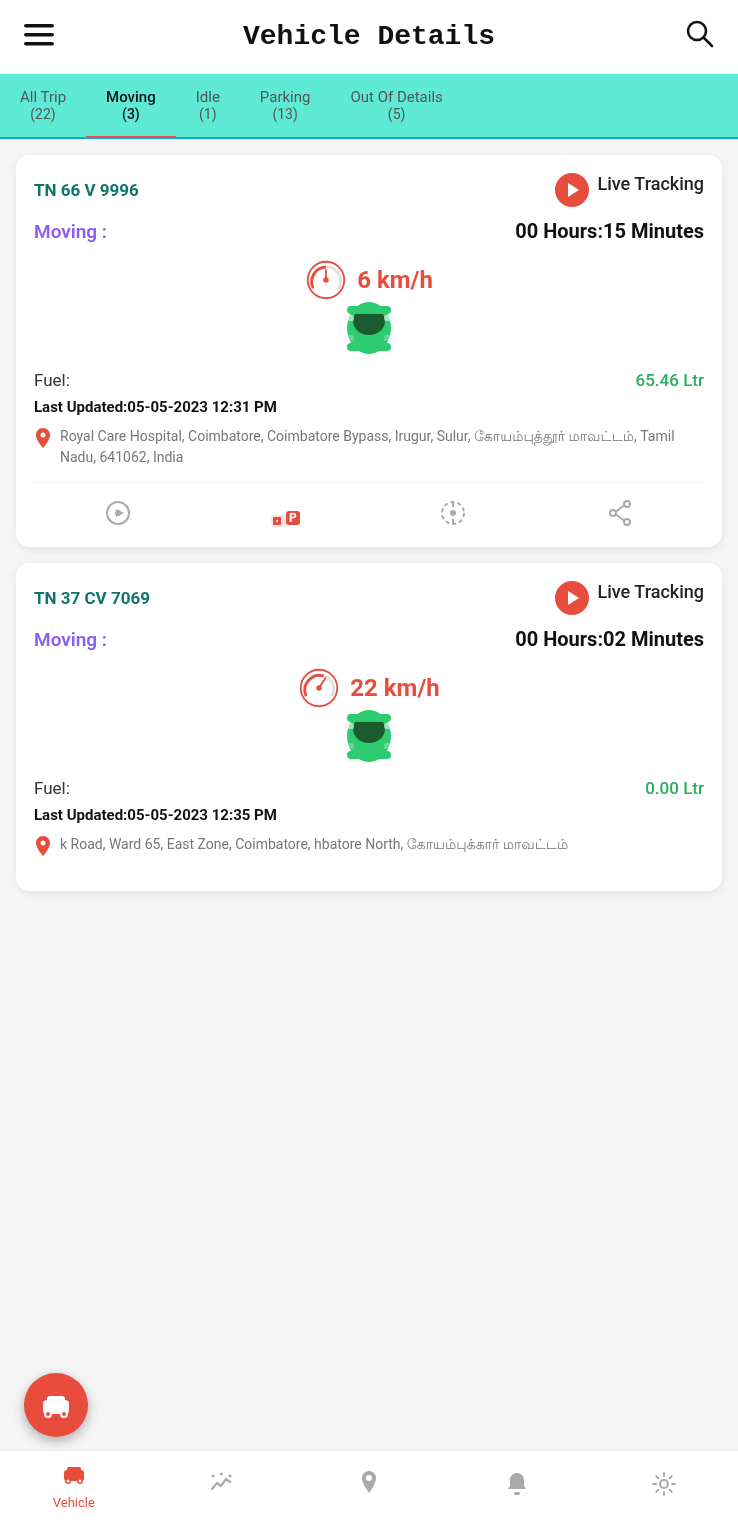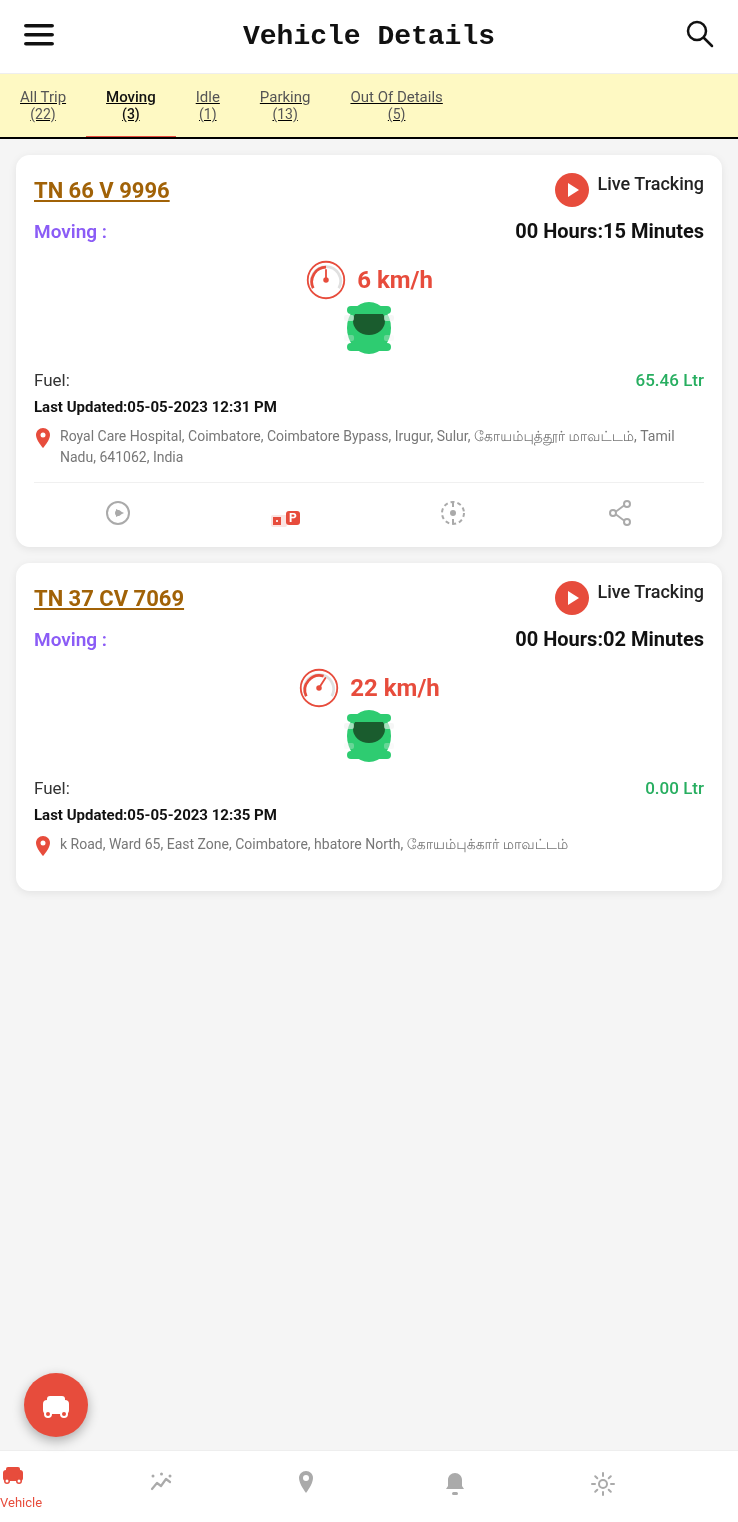--- a/index.html
+++ b/index.html
@@ -28,25 +28,24 @@
       font-family: Liberation Mono, monospace;
     }
     .hamburger-icon, .search-icon {
       font-size: 28px;
       color: #111;
       cursor: pointer;
     }
 
     
     .tabs {
-      background: #fef9c3;
-      display: flex;
-      border-bottom: 2px solid #000000;
+      background: #5eead4;
+      display: flex;
+      border-bottom: 2px solid #0ea5e9;
       overflow-x: auto;
-      text-decoration: underline;
     }
     .tab {
       flex: none;
       padding: 14px 20px;
       text-align: center;
       font-size: 15px;
       color: #555;
       cursor: pointer;
       white-space: nowrap;
     }
@@ -76,24 +75,23 @@
     }
 
     
     .card-header {
       display: flex;
       justify-content: space-between;
       align-items: center;
       margin-bottom: 12px;
     }
     .vehicle-plate {
-      font-size: 22px;
+      font-size: 17px;
       font-weight: 700;
-      color: #a16207;
-      text-decoration: underline;
+      color: #0f766e;
     }
     .live-tracking-btn {
       display: flex;
       align-items: flex-start;
       gap: 8px;
       font-size: 18px;
       color: #222;
       font-weight: 500;
       cursor: pointer;
     }
@@ -224,21 +222,21 @@
       background: #fff;
       border-top: 1px solid #eee;
       display: flex;
       align-items: center;
       height: 72px;
     }
     .nav-item {
       flex: 1;
       display: flex;
       flex-direction: column;
-      align-items: flex-start;
+      align-items: center;
       justify-content: center;
       gap: 4px;
       font-size: 13px;
       color: #888;
       cursor: pointer;
     }
     .nav-item.active { color: #e74c3c; }
     .nav-icon { font-size: 24px; }
 
     

